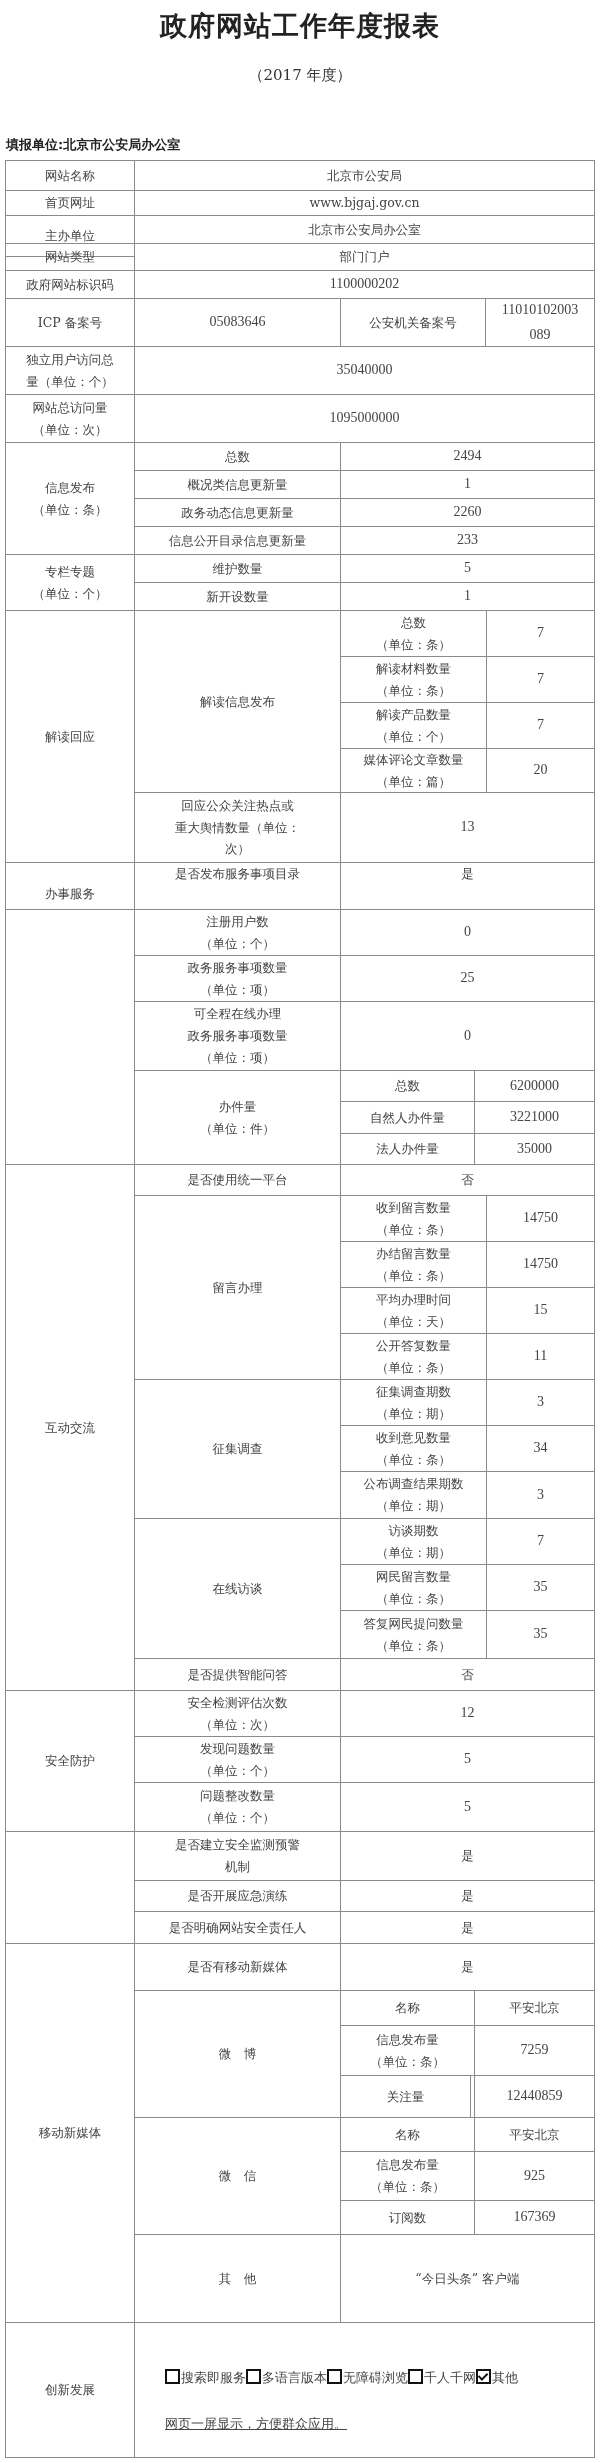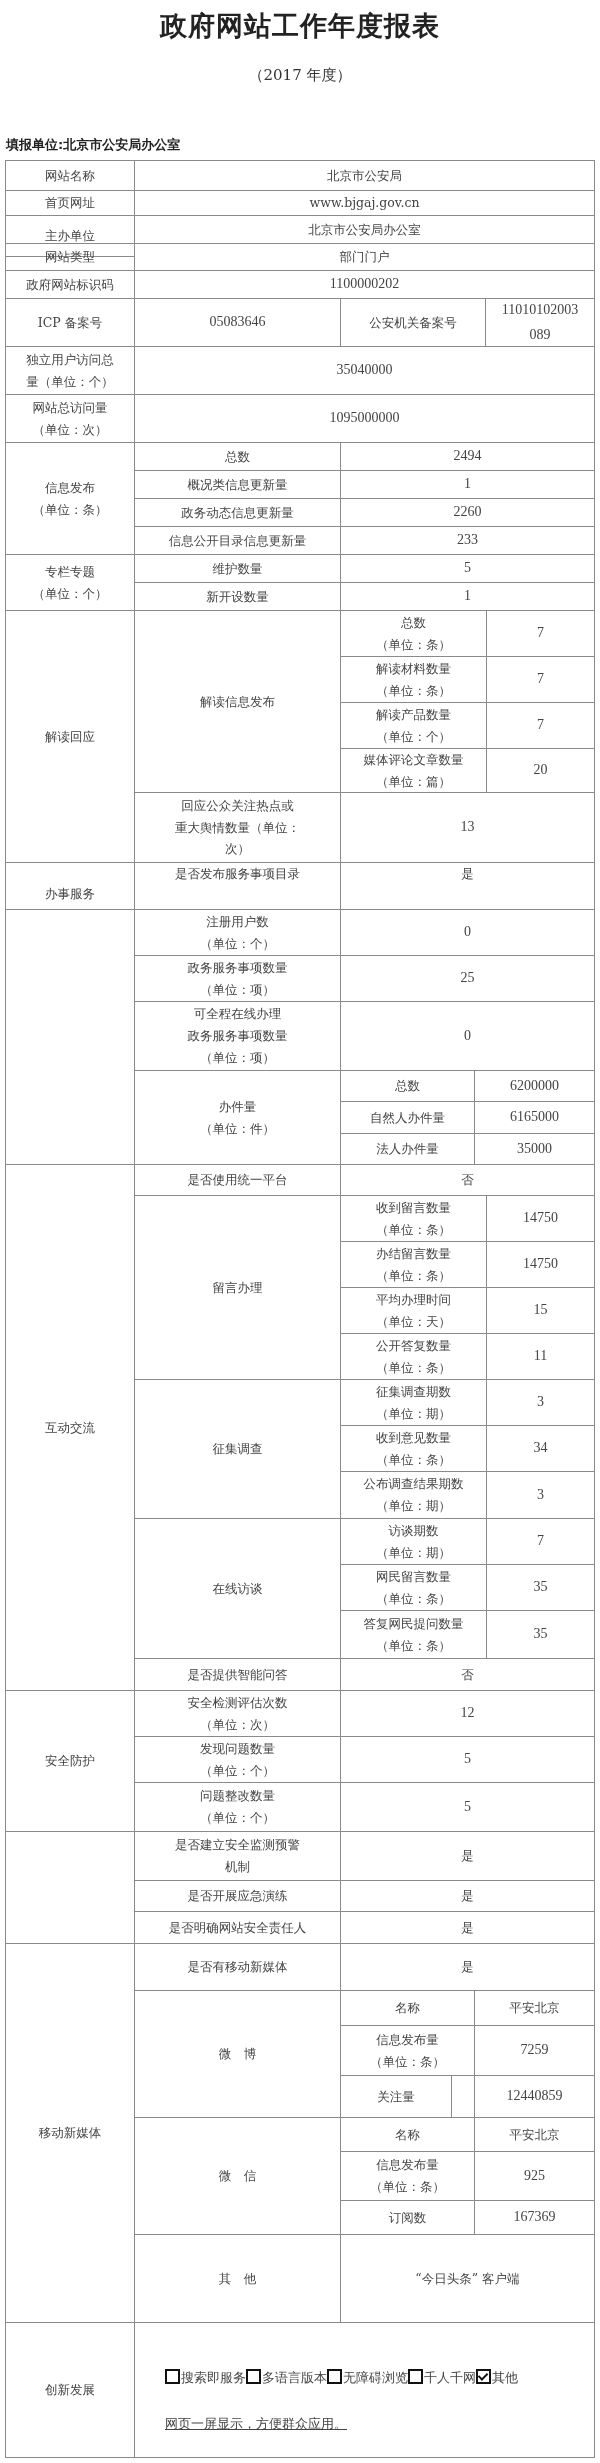--- a/index.html
+++ b/index.html
@@ -98,21 +98,21 @@
 <div class="c num" style="left:340px;top:955px;width:255px;height:47px">25</div>
 <div class="c" style="left:134px;top:1001px;width:207px;height:70px">可全程在线办理
 政务服务事项数量
 （单位：项）</div>
 <div class="c num" style="left:340px;top:1001px;width:255px;height:70px">0</div>
 <div class="c" style="left:134px;top:1070px;width:207px;height:95px">办件量
 （单位：件）</div>
 <div class="c" style="left:340px;top:1070px;width:135px;height:32px">总数</div>
 <div class="c num" style="left:474px;top:1070px;width:121px;height:32px">6200000</div>
 <div class="c" style="left:340px;top:1101px;width:135px;height:33px">自然人办件量</div>
-<div class="c num" style="left:474px;top:1101px;width:121px;height:33px">6165000</div>
+<div class="c num" style="left:474px;top:1101px;width:121px;height:33px">3221000</div>
 <div class="c" style="left:340px;top:1133px;width:135px;height:32px">法人办件量</div>
 <div class="c num" style="left:474px;top:1133px;width:121px;height:32px">35000</div>
 
 <div class="c" style="left:5px;top:1164px;width:130px;height:527px">互动交流</div>
 <div class="c" style="left:134px;top:1164px;width:207px;height:32px">是否使用统一平台</div>
 <div class="c" style="left:340px;top:1164px;width:255px;height:32px">否</div>
 <div class="c" style="left:134px;top:1195px;width:207px;height:185px">留言办理</div>
 <div class="c" style="left:340px;top:1195px;width:147px;height:47px">收到留言数量
 （单位：条）</div>
 <div class="c num" style="left:486px;top:1195px;width:109px;height:47px">14750</div>
@@ -169,21 +169,21 @@
 
 <div class="c" style="left:5px;top:1943px;width:130px;height:380px">移动新媒体</div>
 <div class="c" style="left:134px;top:1943px;width:207px;height:48px">是否有移动新媒体</div>
 <div class="c" style="left:340px;top:1943px;width:255px;height:48px">是</div>
 <div class="c" style="left:134px;top:1990px;width:207px;height:128px">微　博</div>
 <div class="c" style="left:340px;top:1990px;width:135px;height:36px">名称</div>
 <div class="c" style="left:474px;top:1990px;width:121px;height:36px">平安北京</div>
 <div class="c" style="left:340px;top:2025px;width:135px;height:51px">信息发布量
 （单位：条）</div>
 <div class="c num" style="left:474px;top:2025px;width:121px;height:51px">7259</div>
-<div class="c" style="left:340px;top:2075px;width:112px;height:43px">关注量</div>
+<div class="c" style="left:340px;top:2075px;width:131px;height:43px">关注量</div>
 <div class="c num" style="left:474px;top:2075px;width:121px;height:43px">12440859</div>
 <div class="c" style="left:134px;top:2117px;width:207px;height:118px">微　信</div>
 <div class="c" style="left:340px;top:2117px;width:135px;height:35px">名称</div>
 <div class="c" style="left:474px;top:2117px;width:121px;height:35px">平安北京</div>
 <div class="c" style="left:340px;top:2151px;width:135px;height:50px">信息发布量
 （单位：条）</div>
 <div class="c num" style="left:474px;top:2151px;width:121px;height:50px">925</div>
 <div class="c" style="left:340px;top:2200px;width:135px;height:35px">订阅数</div>
 <div class="c num" style="left:474px;top:2200px;width:121px;height:35px">167369</div>
 <div class="c" style="left:134px;top:2234px;width:207px;height:89px">其　他</div>

